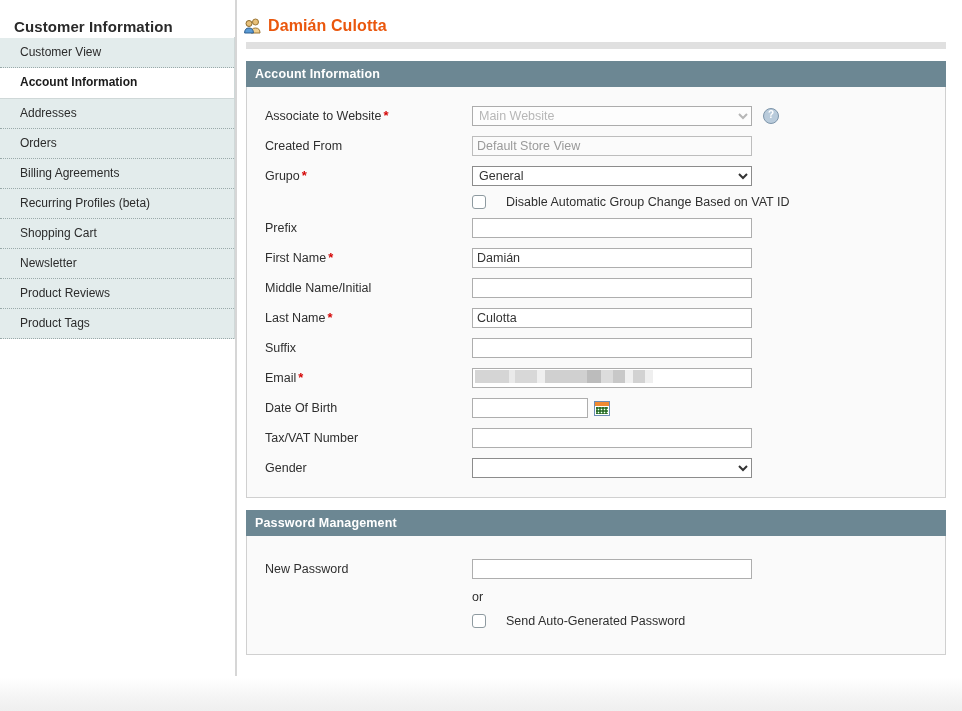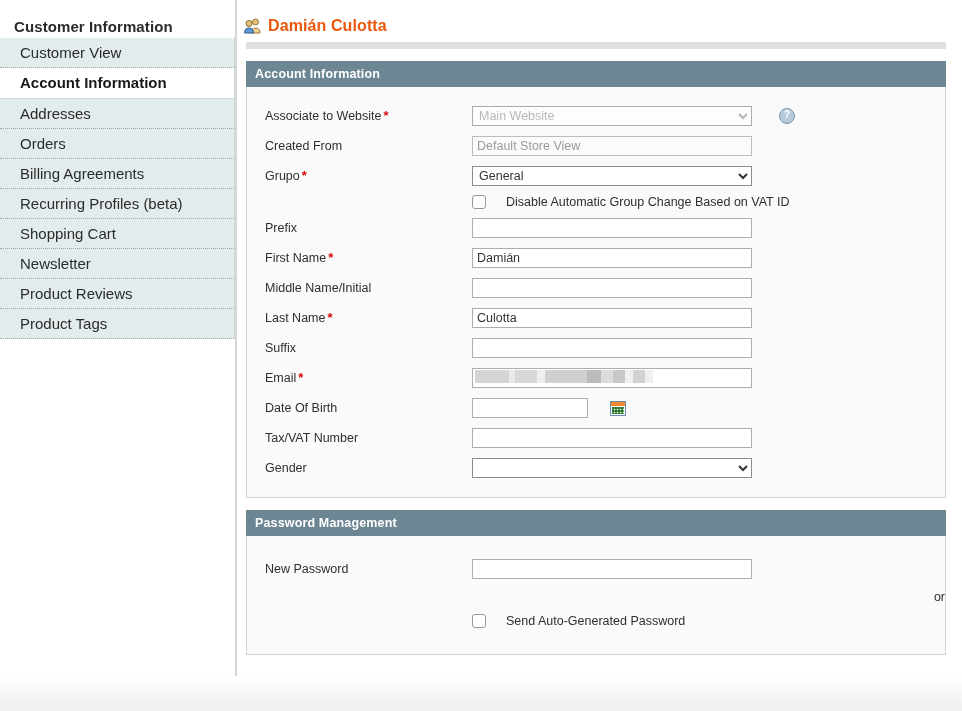--- a/index.html
+++ b/index.html
@@ -50,21 +50,21 @@
   .nav-list {
     margin: 0;
     padding: 0;
     list-style: none;
     border-right: 1px solid #cfd8d8;
   }
   .nav-item {
     background: #e3ecec;
     border-bottom: 1px dotted #9aaaaa;
     padding: 6px 0 6px 20px;
-    font-size: 15px;
+    font-size: 12px;
     color: #2b2b2b;
     line-height: 17px;
     cursor: pointer;
   }
   .nav-item.first {
     border-top: 1px solid #ffffff;
   }
   .nav-item.active {
     background: #ffffff;
     font-weight: bold;
@@ -146,21 +146,21 @@
   }
   .req {
     color: #d40707;
     font-weight: bold;
     font-size: 13px;
     margin-left: 2px;
   }
   .field {
     display: flex;
     align-items: center;
-    gap: 22px;
+    gap: 6px;
   }
 
   input.txt {
     width: 280px;
     height: 20px;
     box-sizing: border-box;
     border: 1px solid #aeaeae;
     background: #ffffff;
     font-family: "Liberation Sans", sans-serif;
     font-size: 12.5px;
@@ -236,21 +236,20 @@
     font-size: 12.5px;
     color: #2f2f2f;
   }
 
   .or-row {
     padding-left: 225px;
     font-size: 12.5px;
     color: #2f2f2f;
     min-height: 26px;
     line-height: 26px;
-    text-align: right;
   }
 
   
   .help-ic {
     width: 14px;
     height: 14px;
     border-radius: 50%;
     background: #b9cbdb;
     border: 1px solid #7d95aa;
     color: #ffffff;

